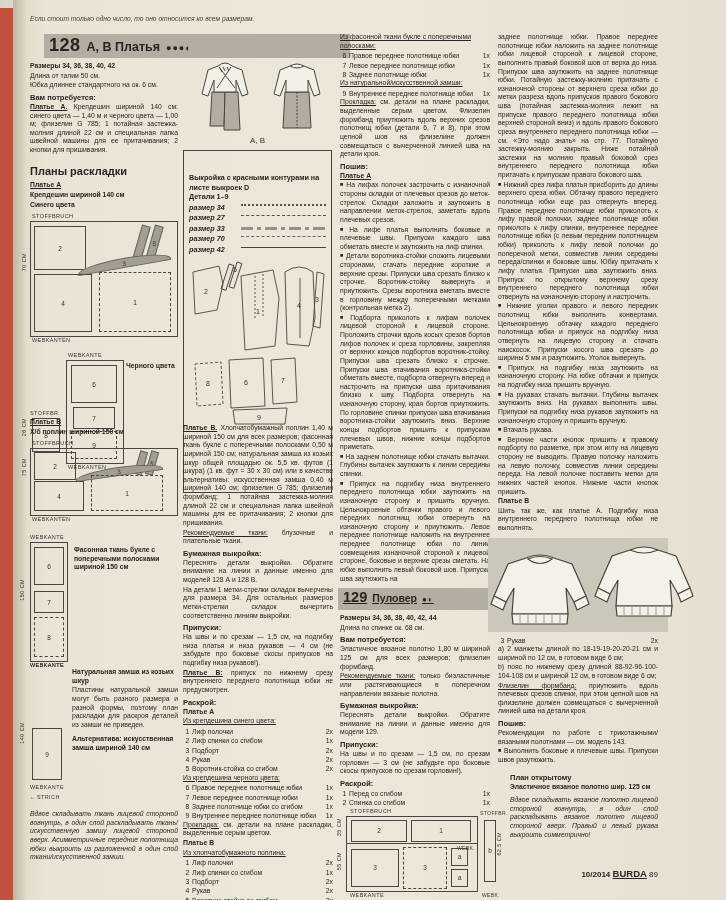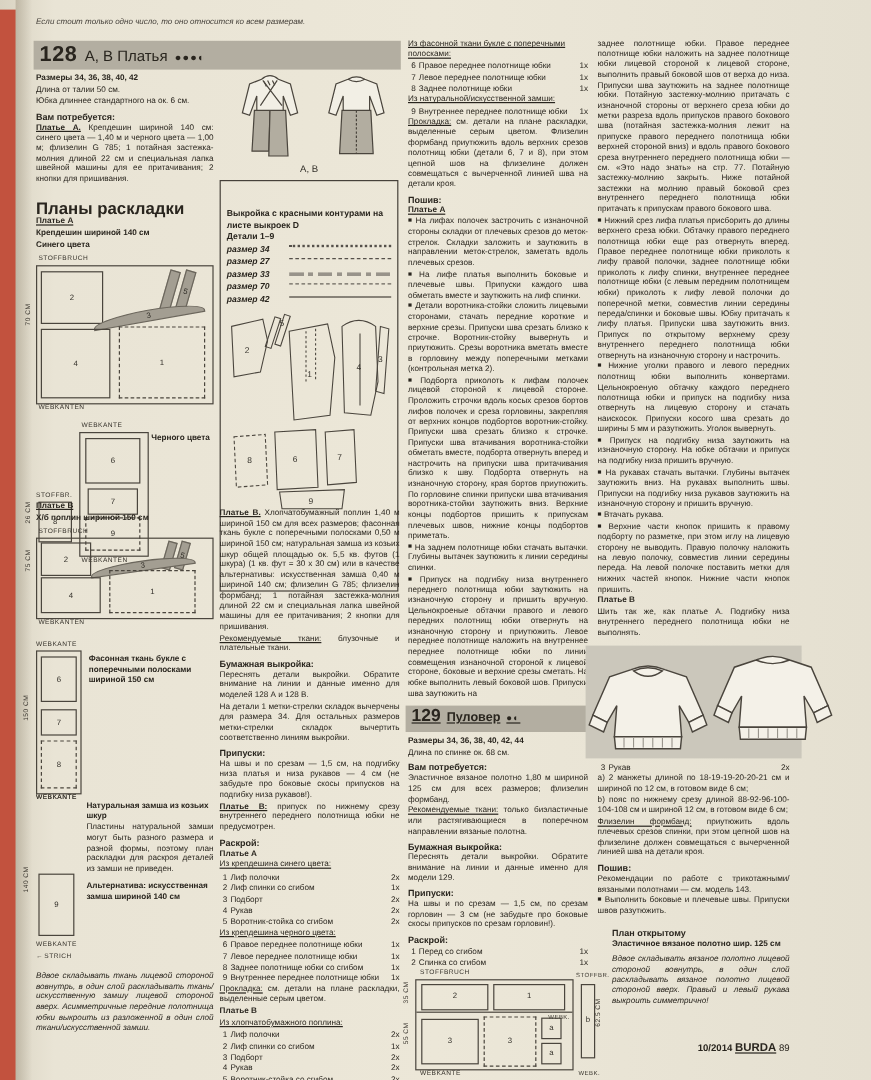--- a/index.html
+++ b/index.html
@@ -5,38 +5,38 @@
   html,body{margin:0;padding:0;background:#cfc9b9;}
   .sheet{position:relative;width:726px;height:900px;overflow:hidden;
     background:linear-gradient(90deg,#d9d3c2 0,#e9e4d5 45px,#ece7d8 50%,#e5e0d1 100%);
     font-family:"Liberation Sans",sans-serif;color:#29251e;}
   .spine{position:absolute;left:0;top:8px;width:13px;height:892px;background:#c2523e;}
   .gutter{position:absolute;left:13px;top:0;width:14px;height:100%;
     background:linear-gradient(90deg,rgba(80,65,40,.22),rgba(80,65,40,0));}
   .topnote{position:absolute;left:30px;top:15px;width:440px;font-size:6.7px;font-style:italic;color:#45403a;}
   
   .banner{background:#b3aea1;display:flex;align-items:baseline;padding:1px 5px;}
-  .banner128{position:absolute;left:28px;top:34px;width:296px;height:22px;}
+  .banner128{position:absolute;left:44px;top:34px;width:296px;height:22px;}
   .bnum{font-size:18px;font-weight:bold;letter-spacing:.5px;}
-  .btitle{font-size:12.5px;font-weight:normal;margin-left:6px;}
+  .btitle{font-size:12.5px;font-weight:bold;margin-left:6px;}
   .bdots{font-size:9px;margin-left:6px;letter-spacing:1px;}
   .banner129{height:20px;margin:5px -2px 4px -2px;text-decoration:underline;}
   .bnum2{font-size:14.5px;font-weight:bold;}
   .btitle2{font-size:10.5px;font-weight:bold;margin-left:5px;}
   .bdots2{font-size:8px;margin-left:5px;letter-spacing:1px;}
   
   .t{font-size:6.8px;line-height:1.27;margin:0 0 1px 0;}
   .just{text-align:justify;}
   .b{font-weight:bold;}
   .u{text-decoration:underline;}
   .it{font-style:italic;}
   .lead{font-weight:bold;text-decoration:underline;}
   .lu{text-decoration:underline;}
   .h{font-weight:bold;font-size:7.5px;margin:3px 0 1px 0;}
-  .h2{font-weight:bold;font-size:14px;margin:0;}
+  .h2{font-weight:bold;font-size:11px;margin:0;}
   .bullet::before{content:"■";font-size:5.5px;margin-right:2px;position:relative;top:-1px;}
   .cutrow{display:flex;font-size:6.8px;line-height:1.38;}
   .cutrow .n{flex:none;width:9px;text-align:center;}
   .cutrow .lbl{flex:1;}
   .cutrow .cnt{flex:none;}
   
   .col{position:absolute;}
   #col1{left:30px;top:62px;width:148px;height:838px;}
   #col1>*{position:absolute;left:0;width:148px;}
   #col2txt{left:183px;top:424px;width:150px;}

